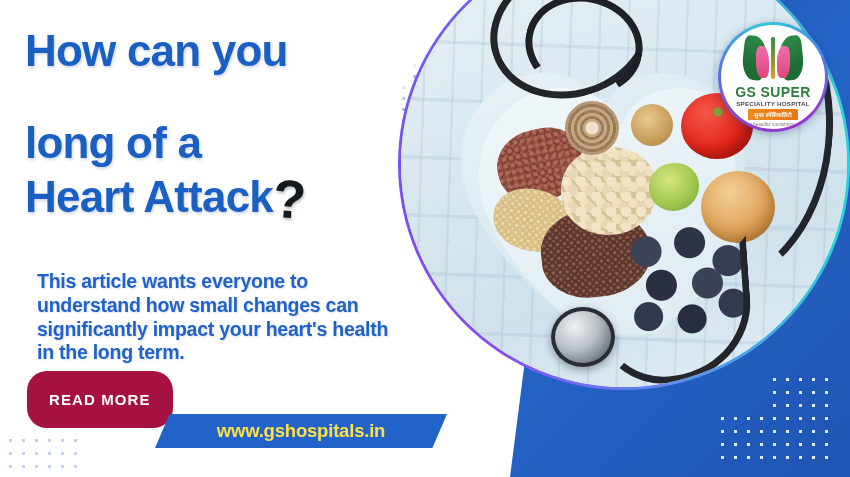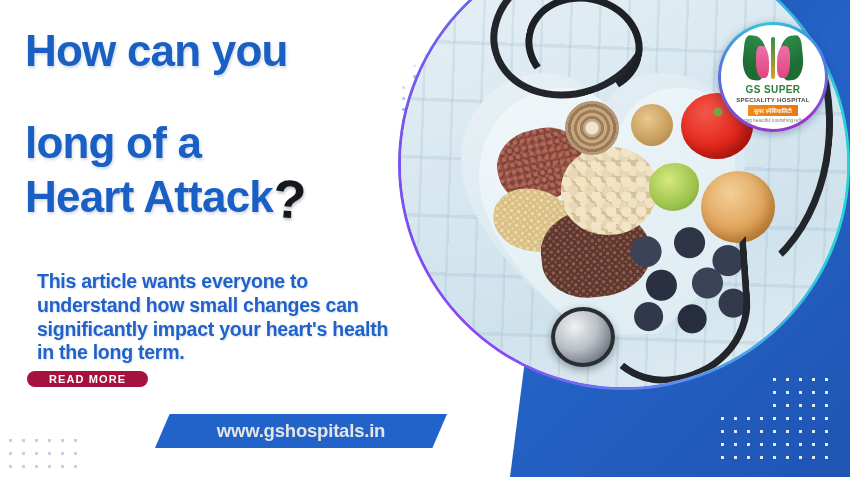--- a/index.html
+++ b/index.html
@@ -308,21 +308,21 @@
     position: absolute;
     left: 50%;
     top: 3px;
     width: 4px;
     height: 42px;
     margin-left: -2px;
     background: linear-gradient(180deg, #2f8f4a 0%, #d8a021 100%);
     border-radius: 2px;
   }
   .logo-name {
-    font-size: 10px;
+    font-size: 14px;
     font-weight: 700;
     letter-spacing: .4px;
     color: #2f7d3a;
     line-height: 1;
     margin-top: 3px;
     white-space: nowrap;
   }
   .logo-sub {
     font-size: 6.2px;
     font-weight: 700;
@@ -391,26 +391,26 @@
     font-weight: 700;
     color: #2062c9;
     letter-spacing: -0.25px;
     text-shadow: 1px 1px 2px rgba(130,150,185,0.3);
   }
   .read-more {
     position: absolute;
     left: 26px;
     top: 371px;
     display: inline-block;
-    padding: 2px 22px;
+    padding: 20px 22px;
     border: none;
     border-radius: 20px;
     background: #a5123f;
     color: #ffffff;
-    font-size: 11px;
+    font-size: 15px;
     font-weight: 700;
     letter-spacing: 1.1px;
     font-family: "Liberation Sans", sans-serif;
     cursor: pointer;
   }
 
   
   .url-ribbon {
     position: absolute;
     left: 155px;
@@ -418,21 +418,21 @@
     width: 292px;
     height: 34px;
     background: #2163c8;
     clip-path: polygon(5% 0%, 100% 0%, 95% 100%, 0% 100%);
     display: flex;
     align-items: center;
     justify-content: center;
     z-index: 6;
   }
   .url-text {
-    color: #e5e5e5;
+    color: #fde047;
     font-size: 18.5px;
     font-weight: 700;
     letter-spacing: -0.2px;
   }
 </style>
 </head>
 <body>
 
 <div class="banner">
 

